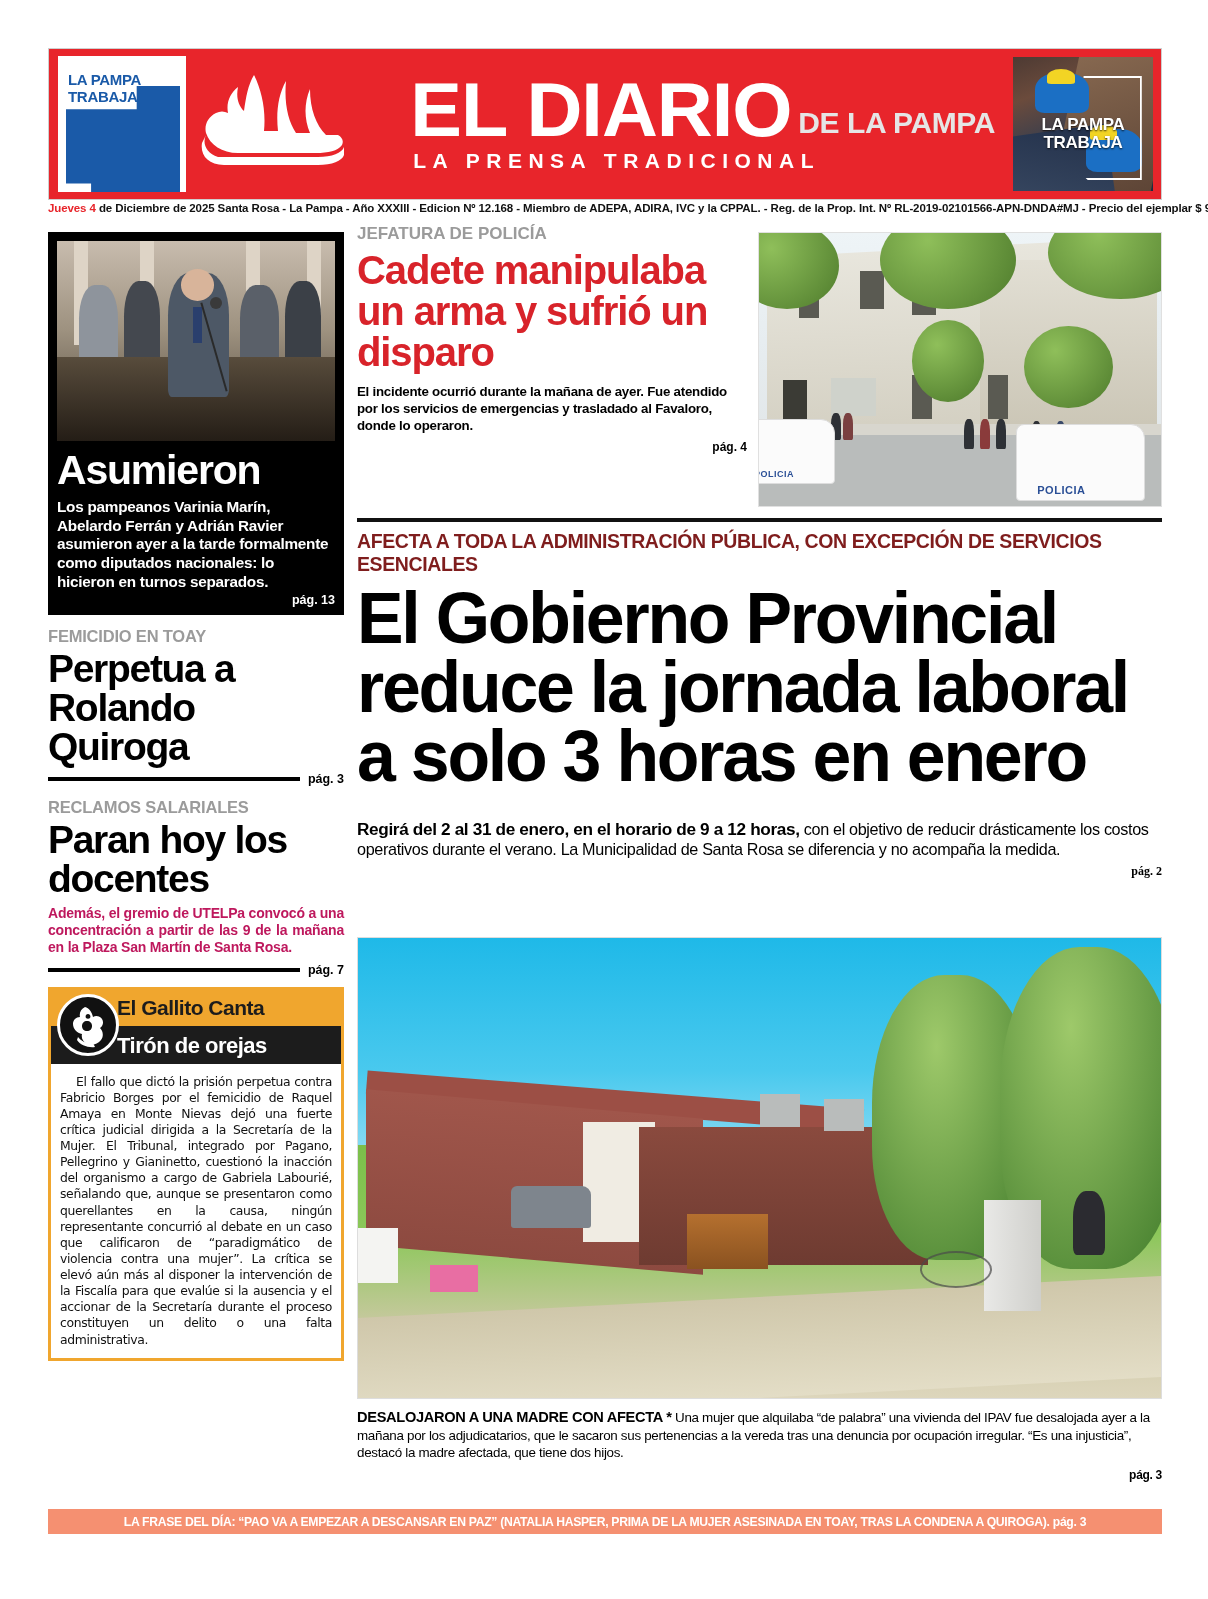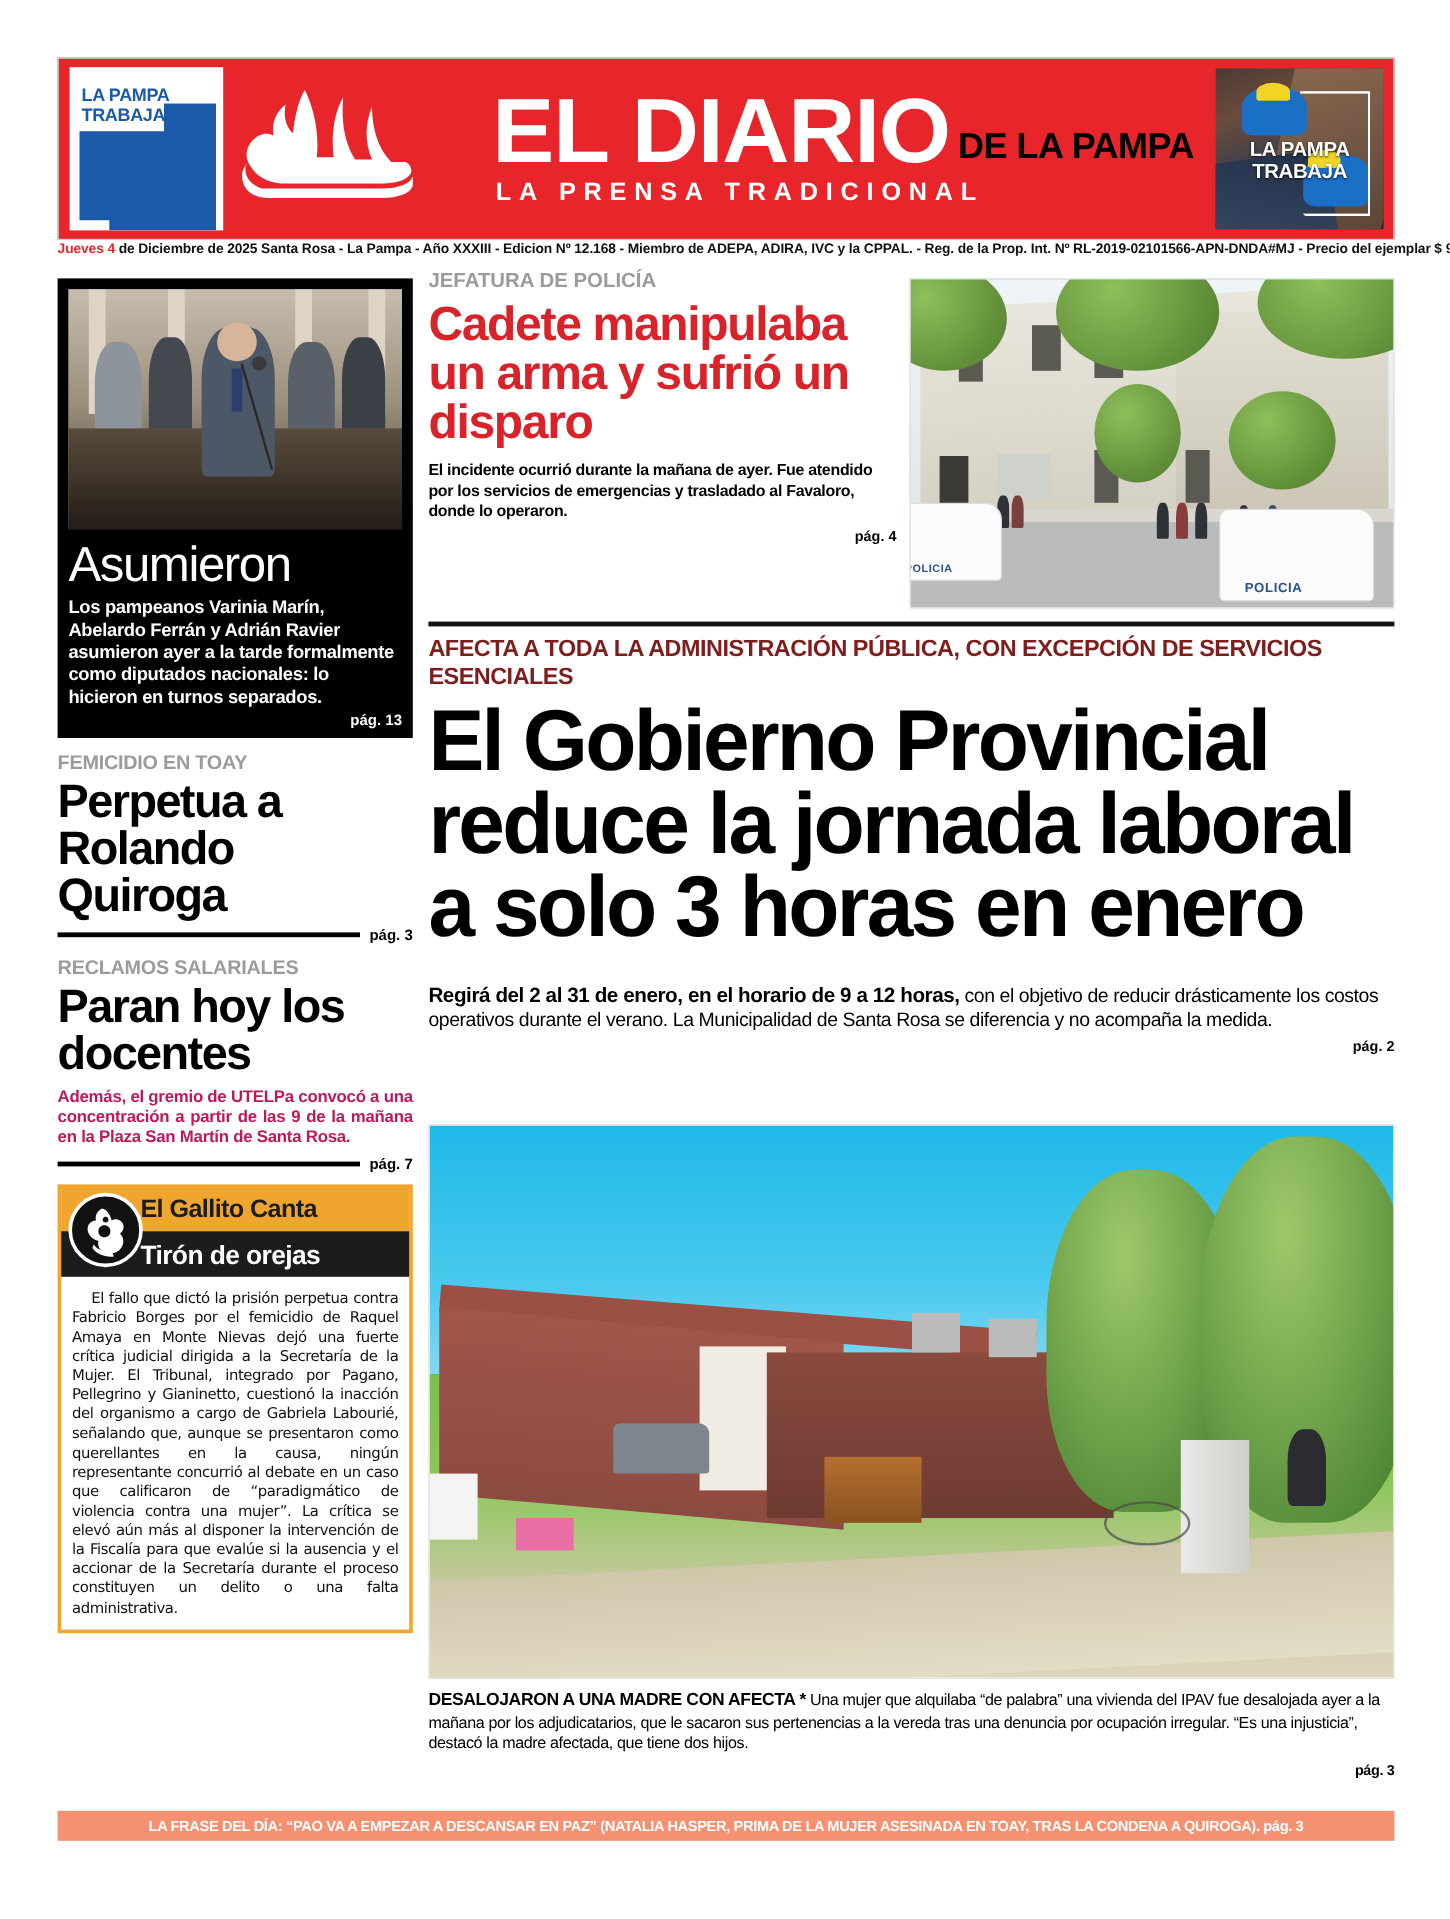--- a/index.html
+++ b/index.html
@@ -73,21 +73,21 @@
   .t-main {
     color: #fff;
     font-weight: 800;
     font-size: 76px;
     line-height: 0.92;
     letter-spacing: -1px;
     font-family: "Liberation Sans", sans-serif;
     transform: scaleX(1.02);
   }
   .t-sub {
-    color: #000000;
+    color: #e5e5e5;
     font-weight: 800;
     font-size: 30px;
     letter-spacing: -0.4px;
     padding-bottom: 5px;
   }
   .t-tag {
     color: #fff;
     font-weight: 700;
     font-size: 21px;
     letter-spacing: 6.5px;
@@ -176,21 +176,21 @@
   .bb-col { position:absolute; top:0; width:14px; height:52%; background:#ded4c6; }
   .bb-dark { position:absolute; left:0; right:0; bottom:0; height:42%; background: linear-gradient(180deg,#584c3c,#241d16); }
   .bb-person { position:absolute; border-radius:40% 40% 10% 10%; }
   .bb-main { position:absolute; left:40%; top:16%; width:22%; height:62%; background:#4d5866; border-radius:34% 34% 6% 6%; }
   .bb-head { position:absolute; left:44.5%; top:14%; width:12%; height:16%; background:#d8b49a; border-radius:50%; }
   .bb-tie { position:absolute; left:49%; top:33%; width:3.2%; height:18%; background:#2a3f6d; }
   .bb-mic { position:absolute; left:56%; top:30%; width:2px; height:46%; background:#2a2a2a; transform: rotate(-16deg); }
   .bb-micbulb { position:absolute; left:55%; top:28%; width:12px; height:12px; background:#3a3a3a; border-radius:50%; }
 
   .bb-title {
-    font-size: 41px; font-weight: 400; line-height: 1;
+    font-size: 41px; font-weight: 700; line-height: 1;
     margin-top: 9px; letter-spacing: -1.2px;
   }
   .bb-body {
     font-size: 15.3px; font-weight: 700; line-height: 1.22;
     margin-top: 7px; letter-spacing: -0.25px;
   }
   .bb-pag {
     font-size: 12.5px; font-weight: 800; text-align: right; margin-top: 2px;
   }
 
@@ -307,21 +307,21 @@
   .main .head {
     font-size: 72px; font-weight: 800; color: #000;
     line-height: 0.96; letter-spacing: -2.3px; margin-top: 8px;
     transform: scaleX(0.97); transform-origin: left top;
   }
   .main .sub {
     margin-top: 28px; font-size: 16.2px; line-height: 1.22;
     letter-spacing: -0.35px; color:#000;
   }
   .main .sub b { font-weight: 800; font-size: 17.2px; }
-  .main .pag { font-size: 12px; font-weight: 800; text-align: right; margin-top: 4px; }
+  .main .pag { font-size: 12px; font-weight: 800; text-align: right; margin-top: 4px; font-family: Liberation Serif, serif; }
 
   .mainphoto {
     position: absolute; left: 357px; top: 937px;
     width: 805px; height: 462px;
     overflow: hidden; border: 1px solid #ddd;
   }
   .mp-sky { position:absolute; left:0; right:0; top:0; height:48%;
     background: linear-gradient(180deg,#1fb9e8 0%, #49c9ee 60%, #8fdcf3 100%); }
   .mp-ground { position:absolute; left:0; right:0; bottom:0; height:55%;
     background: linear-gradient(180deg,#7bbf4a 0%, #8cc75a 35%, #cfc9a8 75%, #ddd6bc 100%); }

